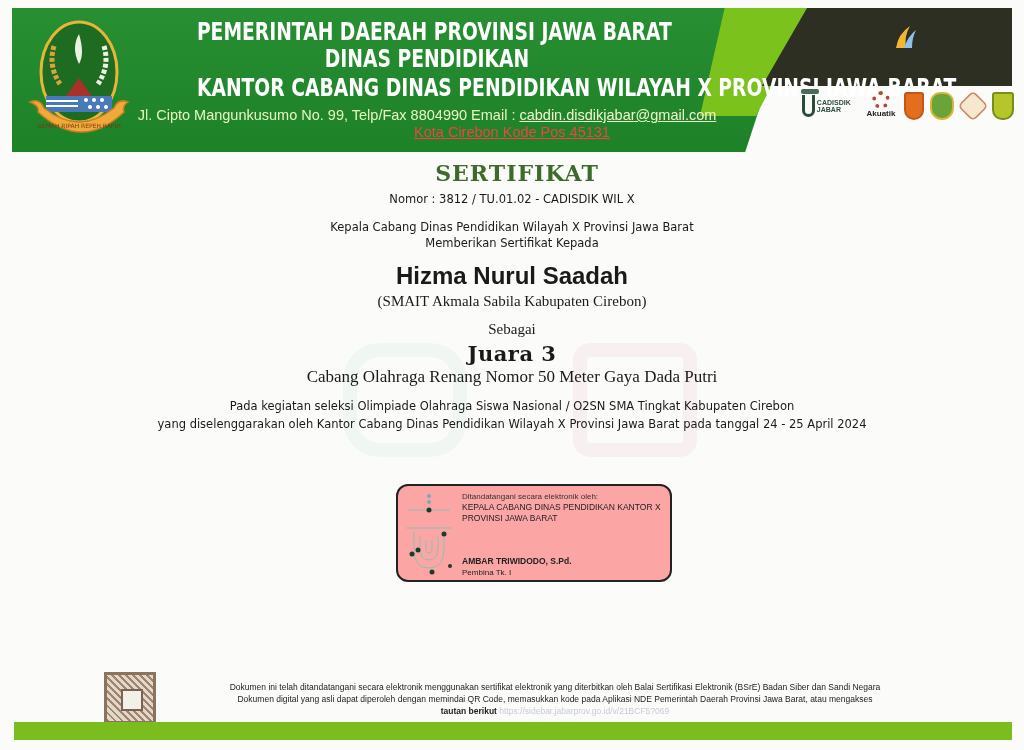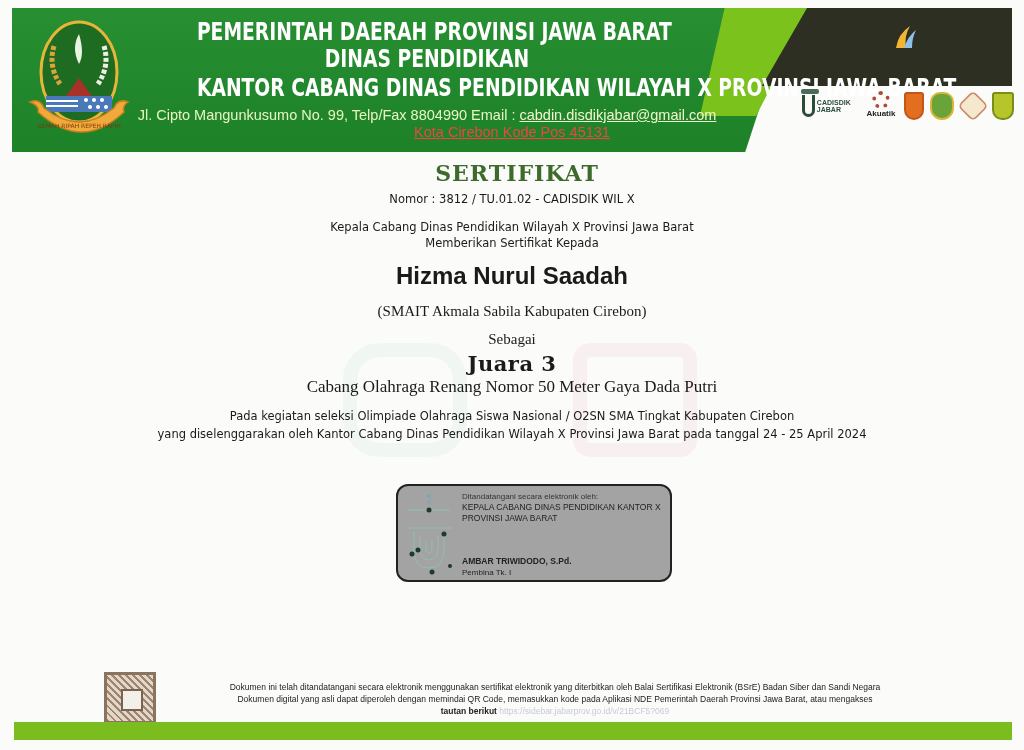--- a/index.html
+++ b/index.html
@@ -51,30 +51,30 @@
   .shield.olive { background: #6aa33a; border: 2px solid #d7b63a; border-radius: 10px 10px 12px 12px; width: 24px; }
   .badge-cream { width: 26px; height: 26px; border-radius: 6px; background: #f6e8cf; border: 2px solid #c98b6a; transform: rotate(45deg) scale(0.85); }
   .shield.yellow { background: #b6c52a; border: 2px solid #7a8d18; width: 22px; }
 
   
   .content { position: absolute; left: 0; top: 160px; width: 1024px; text-align: center; }
   .title { font-family: "DejaVu Serif", serif; font-weight: bold; font-size: 22px; color: #3e6b2c; letter-spacing: 1px; line-height: 26px; margin-left: 10px; }
   .nomor { font-family: "DejaVu Sans", sans-serif; font-size: 11.5px; margin-top: 6px; line-height: 14px; }
   .giver { font-family: "DejaVu Sans", sans-serif; font-size: 11.5px; margin-top: 13px; line-height: 16px; }
   .recipient { font-family: "Liberation Sans", sans-serif; font-weight: bold; font-size: 24px; margin-top: 11px; line-height: 28px; }
-  .school { font-family: "Liberation Serif", serif; font-size: 15px; line-height: 18px; margin-top: 12px; }
+  .school { font-family: "Liberation Serif", serif; font-size: 15px; line-height: 18px; margin-top: 2px; }
   .sebagai { font-family: "Liberation Serif", serif; font-size: 15px; margin-top: 10px; line-height: 18px; }
   .rank { font-family: "DejaVu Serif", serif; font-weight: bold; font-size: 21px; line-height: 26px; margin-top: 3px; letter-spacing: 0.5px; }
   .event { font-family: "Liberation Serif", serif; font-size: 17px; line-height: 20px; margin-top: 0px; }
   .activity { font-family: "DejaVu Sans", sans-serif; font-size: 11.5px; line-height: 18px; margin-top: 10px; }
 
   .watermark { position: absolute; left: 330px; top: 330px; width: 380px; height: 140px; opacity: 0.05; }
 
   
-  .sigbox { position: absolute; left: 396px; top: 484px; width: 276px; height: 98px; border: 2px solid #222; border-radius: 12px; background: #a3a3a3; }
+  .sigbox { position: absolute; left: 396px; top: 484px; width: 276px; height: 98px; border: 2px solid #222; border-radius: 12px; background: #fca5a5; }
   .sig-icon { position: absolute; left: 6px; top: 6px; width: 50px; height: 84px; }
   .sig-text { position: absolute; left: 64px; top: 5px; font-family: "Liberation Sans", sans-serif; font-size: 8.5px; color: #222; line-height: 11px; text-align: left; }
   .sig-label { font-size: 8px; color: #333; }
   .sig-name { font-weight: bold; margin-top: 32px; font-size: 8.5px; }
   .sig-rank { font-size: 8px; margin-top: 0; }
 
   
   .qr { position: absolute; left: 104px; top: 672px; width: 52px; height: 52px; background:
      repeating-linear-gradient(45deg, #9c8673 0 2px, #e4d7c7 2px 5px),
      #cbb8a3; border: 3px solid #8a735f; }

